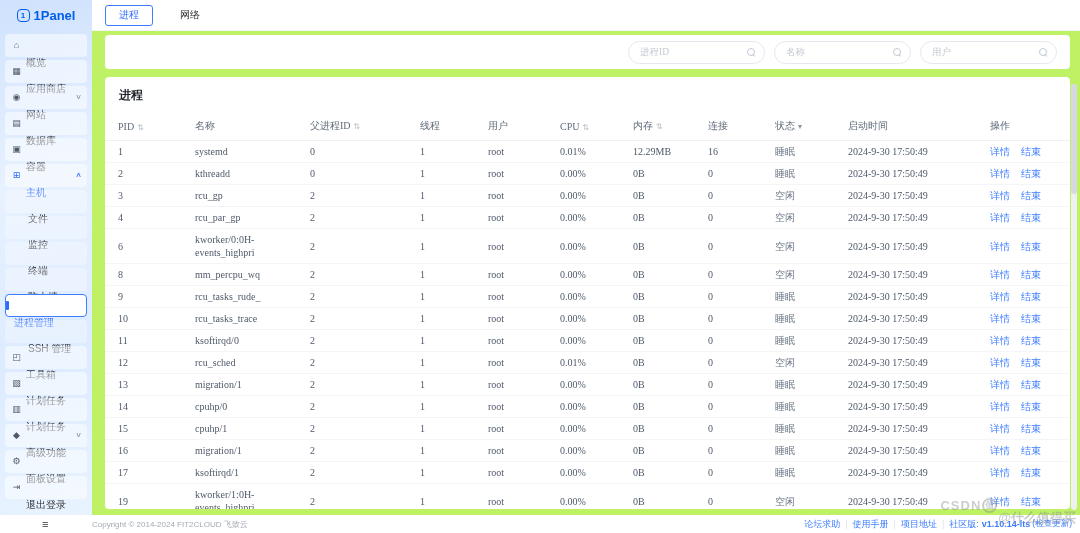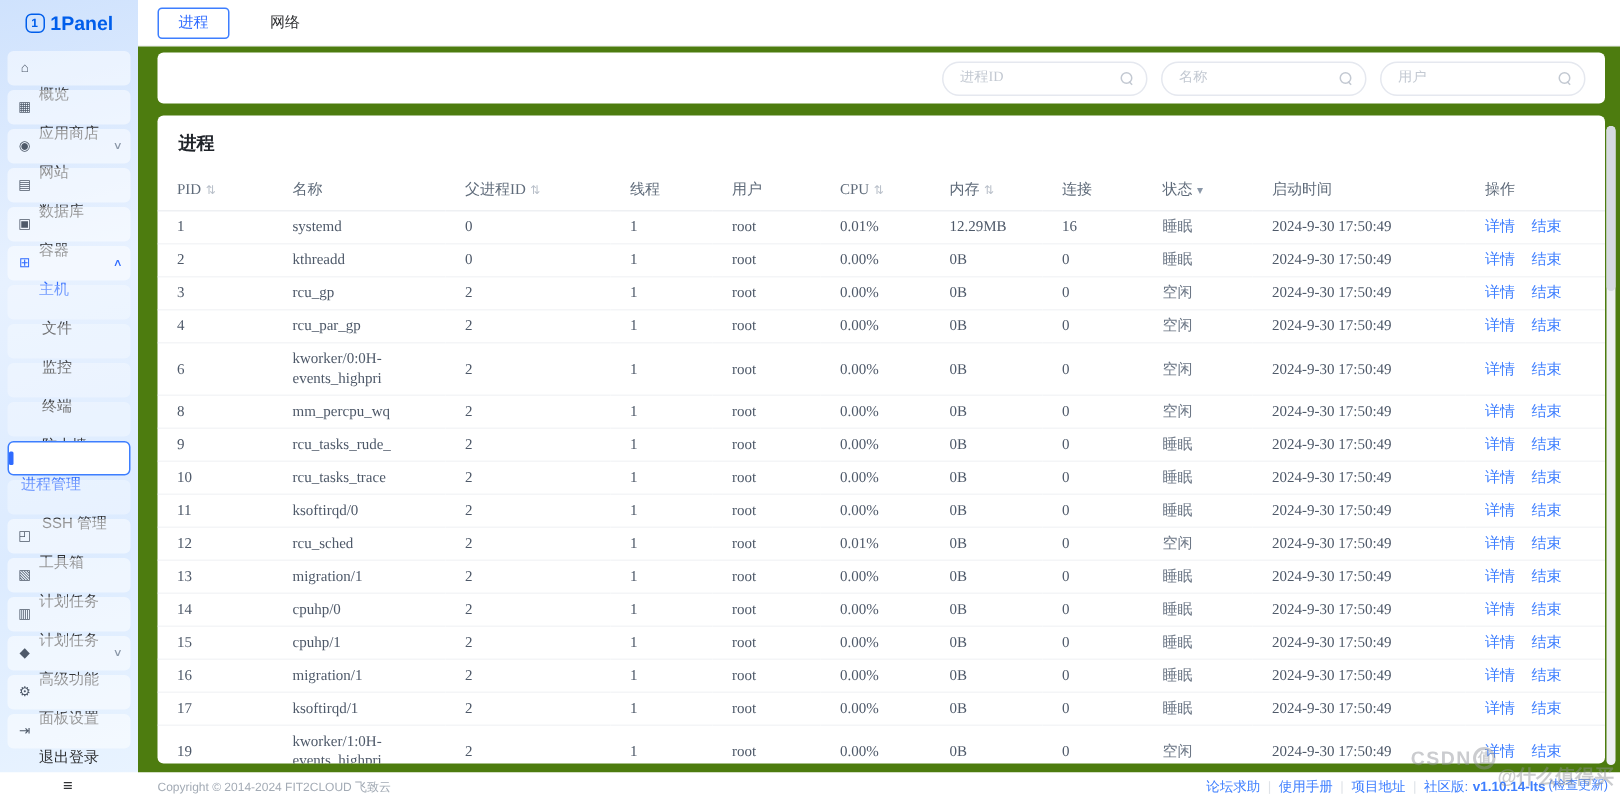--- a/index.html
+++ b/index.html
@@ -36,21 +36,21 @@
   .mi-bar { width: 3px; height: 9px; border-radius: 1px; background: #2f6bff; margin-right: 5px; flex: 0 0 auto; }
   .mi-chev { margin-left: auto; font-size: 7px; color: #8a97a8; transform: scaleX(1.3); }
   .mi-label { overflow: hidden; text-overflow: clip; margin-top: 36px; }
 
   
   .main { flex: 1; display: flex; flex-direction: column; min-width: 0; font-family: Liberation Serif, serif; }
   .topbar { height: 31px; background: #fff; display: flex; align-items: center; padding-left: 13px; border-bottom: 1px solid #f2f3f5; }
   .tab { height: 21px; padding: 0 13px; display: flex; align-items: center; font-size: 10px; color: #303133; border-radius: 3px; margin-right: 13px; cursor: pointer; border: 1px solid transparent; }
   .tab.selected { border-color: #3d7eff; color: #2f6bff; background: #fff; }
 
-  .content { flex: 1; background: #4d7c0f; padding: 4px 10px 0 13px; display: flex; flex-direction: column; min-height: 0; justify-content: space-between; }
+  .content { flex: 1; background: #bef264; padding: 4px 10px 0 13px; display: flex; flex-direction: column; min-height: 0; justify-content: space-between; }
 
   .search-card { height: 34px; flex: 0 0 34px; background: #fff; border-radius: 4px;
     display: flex; align-items: center; justify-content: flex-end; gap: 9px; padding-right: 13px; margin-bottom: 8px; }
   .search-box { width: 137px; height: 23px; border: 1px solid #e5e8ef; border-radius: 12px; background: #fff;
     display: flex; align-items: center; padding: 0 8px 0 11px; }
   .search-box input { flex: 1; min-width: 0; border: none; outline: none; font-size: 9.5px; color: #303133; background: transparent; font-family: inherit; }
   .search-box input::placeholder { color: #c3c9d2; }
   .mag { position: relative; width: 9px; height: 9px; flex: 0 0 auto; }
   .mag::before { content: ""; position: absolute; left: 0; top: 0; width: 6px; height: 6px; border: 1px solid #c3c9d2; border-radius: 50%; }
   .mag::after { content: ""; position: absolute; left: 6px; top: 6px; width: 3px; height: 1px; background: #c3c9d2; transform: rotate(45deg); transform-origin: 0 0; }
@@ -66,21 +66,21 @@
   .op-link { color: #3d7eff; cursor: pointer; margin-right: 11px; }
   .status-text { color: #6b7685; }
 
   
   .v-scrollbar { position: absolute; right: 3px; top: 84px; width: 6px; height: 426px; background: #eef0f2; border-radius: 3px; z-index: 3; }
   .v-scrollbar .thumb { width: 6px; height: 110px; background: #d6dae0; border-radius: 3px; }
 
   
   .footer { height: 18px; background: #fff; display: flex; align-items: center; font-size: 8.5px; position: relative; }
   .collapse-zone { width: 92px; flex: 0 0 92px; padding-left: 42px; color: #303133; font-size: 11px; line-height: 10px; cursor: pointer; }
-  .copyright { color: #a3abb5; font-size: 8px; margin-left: 13px; }
+  .copyright { color: #a3abb5; font-size: 8px; }
   .footer-right { margin-left: auto; margin-right: 8px; display: flex; align-items: center; color: #3d7eff; font-size: 9px; white-space: nowrap; }
   .f-link { cursor: pointer; }
   .f-div { color: #dfe3e8; margin: 0 5px; }
   .f-ver { font-weight: bold; margin: 0 2px 0 3px; }
   .f-upd { font-size: 8.5px; }
 
   
   .watermark { position: absolute; right: 4px; bottom: 6px; display: flex; align-items: center; gap: 1px;
     opacity: 0.45; color: #8d9097; z-index: 6; pointer-events: none; font-weight: bold; }
   .wm-brand { font-size: 13px; letter-spacing: 1px; }

